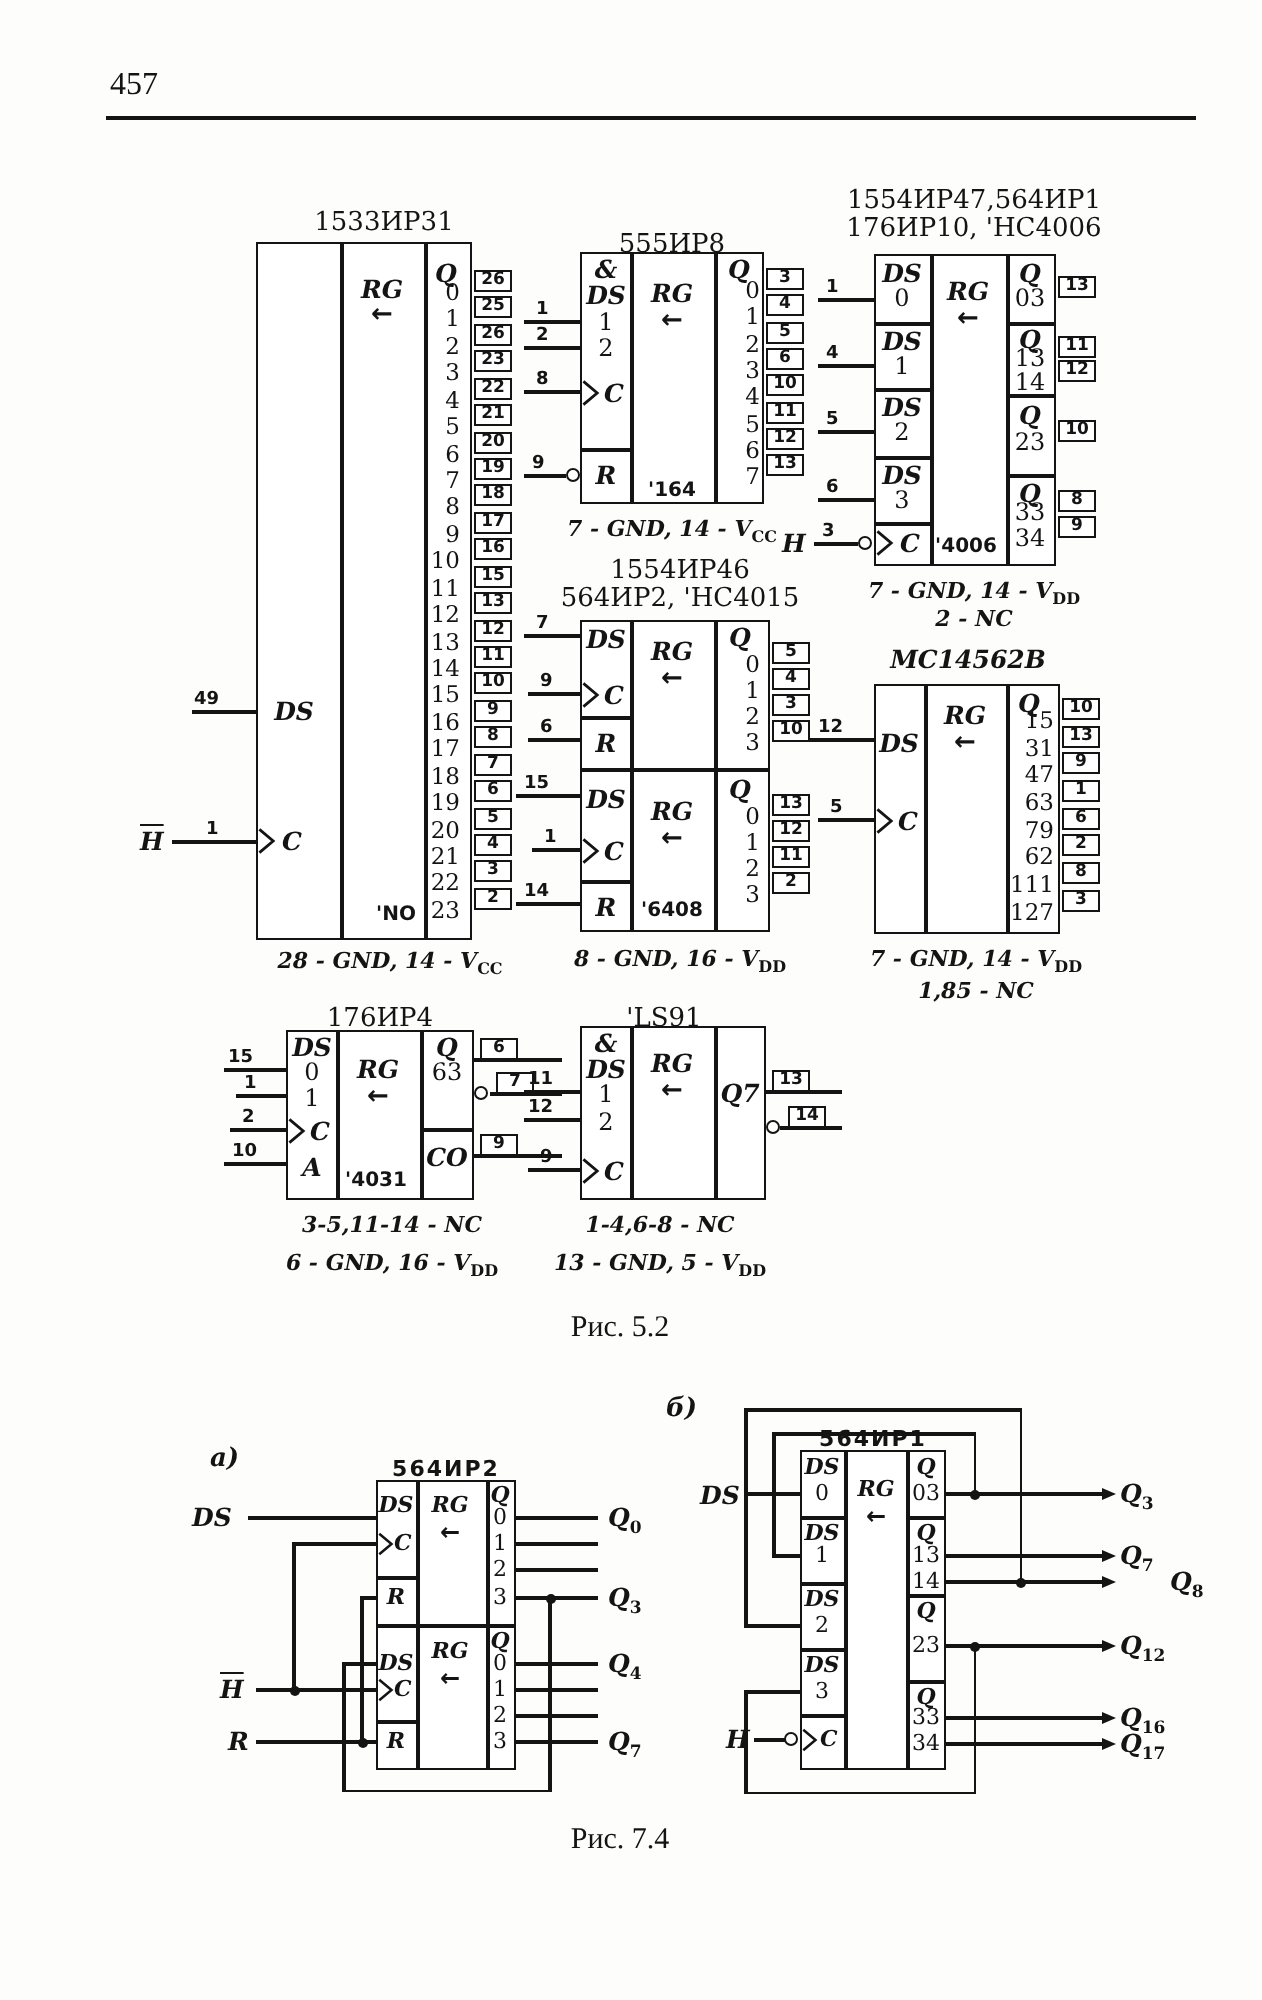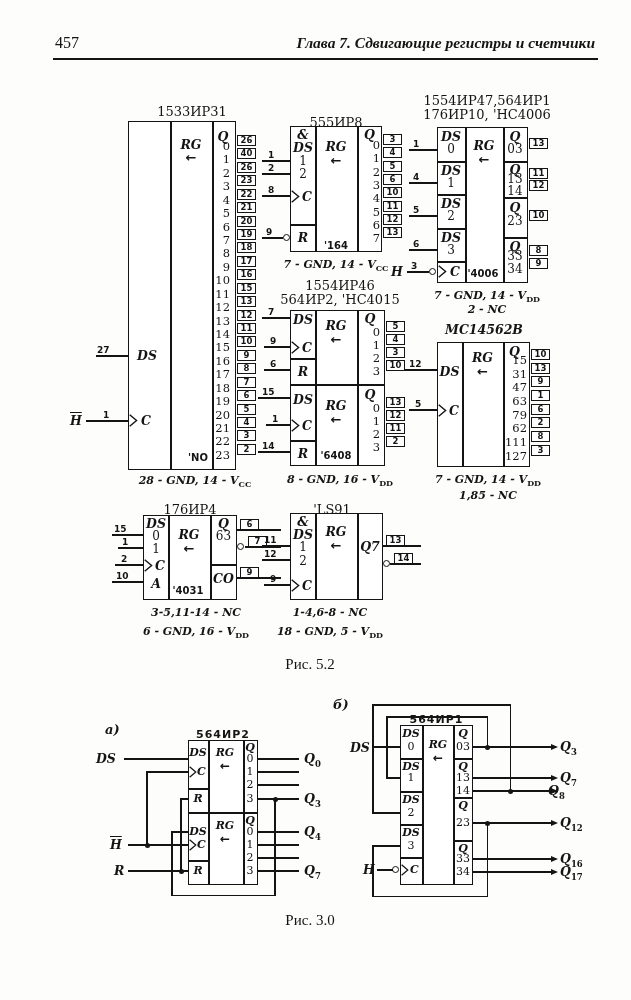--- a/index.html
+++ b/index.html
@@ -32,45 +32,44 @@
   .ql{position:absolute;font:bold italic 12.5px "DejaVu Serif",serif;color:#141414;white-space:nowrap;}
   .ql sub{font-size:8.5px;font-style:normal;font-weight:bold;}
   .ovl{text-decoration:overline;}
 </style>
 </head>
 <body>
 
 <div id="canvas">
 
   <div class="t hdr" style="left:55px;top:34px">457</div>
-  <div class="t hdrc" style="left:200px;top:34px;width:395px">Глава 7.  Сдвигающие регистры и счетчики</div>
   <div class="w" style="left:53px;top:58px;width:545px;height:2px"></div>
 
   <div class="t ttl" style="left:132px;top:104px;width:120px">1533ИР31</div>
   <div class="bx" style="left:128px;top:121px;width:108px;height:349px"></div>
   <div class="wv" style="left:170px;top:122px;height:347px"></div>
   <div class="wv" style="left:212px;top:122px;height:347px"></div>
   <div class="t lbl" style="left:132px;top:348px;width:30px;text-align:center">DS</div>
   <div class="t lbl" style="left:170px;top:137px;width:42px;text-align:center">RG</div>
   <div class="t arr" style="left:170px;top:150px;width:42px;text-align:center">←</div>
   <div class="t pin" style="left:170px;top:452px;width:56px;text-align:center;font-size:10px">'NO</div>
   <div class="t lbl" style="left:210px;top:129px;width:26px;text-align:center">Q</div>
   <div class="w" style="left:96px;top:355px;width:32px"></div>
-  <div class="t pin" style="left:97px;top:345px">27</div>
+  <div class="t pin" style="left:97px;top:345px">49</div>
   <div class="t lbl ovl" style="left:70px;top:413px">H</div>
   <div class="w" style="left:86px;top:420px;width:42px"></div>
   <div class="t pin" style="left:103px;top:410px">1</div>
   <svg class="tri" style="left:129px;top:414px" width="9" height="13" viewBox="0 0 9 13">
       <path d="M0.7 0.7 L7.6 6.5 L0.7 12.3" fill="none" stroke="#141414" stroke-width="1.4"></path>
     </svg>
   <div class="t lbl" style="left:141px;top:413px">C</div>
   <div class="n" style="left:202px;top:139px">0</div>
     <div class="fl" style="left:237px;top:135px">26</div>
   <div class="n" style="left:202px;top:152px">1</div>
-    <div class="fl" style="left:237px;top:148px">40</div>
+    <div class="fl" style="left:237px;top:148px">25</div>
   <div class="n" style="left:202px;top:166px">2</div>
     <div class="fl" style="left:237px;top:162px">26</div>
   <div class="n" style="left:202px;top:179px">3</div>
     <div class="fl" style="left:237px;top:175px">23</div>
   <div class="n" style="left:202px;top:193px">4</div>
     <div class="fl" style="left:237px;top:189px">22</div>
   <div class="n" style="left:202px;top:206px">5</div>
     <div class="fl" style="left:237px;top:202px">21</div>
   <div class="n" style="left:202px;top:220px">6</div>
     <div class="fl" style="left:237px;top:216px">20</div>
@@ -362,21 +361,21 @@
   <div class="t pin" style="left:270px;top:574px">9</div>
   <div class="t lbl" style="left:315px;top:524px;width:42px;text-align:center">RG</div>
   <div class="t arr" style="left:315px;top:538px;width:42px;text-align:center">←</div>
   <div class="t lbl" style="left:357px;top:539px;width:26px;text-align:center">Q7</div>
   <div class="w" style="left:383px;top:545px;width:38px"></div>
   <div class="fl" style="left:386px;top:535px">13</div>
   <div class="circ" style="left:383px;top:560px"></div>
   <div class="w" style="left:390px;top:563px;width:31px"></div>
   <div class="fl" style="left:394px;top:553px">14</div>
   <div class="t pw" style="left:250px;top:606px;width:160px"><span>1-4,6-8 - NC</span></div>
-  <div class="t pw" style="left:250px;top:625px;width:160px"><span>18 - GND, 5 - V</span><sub>DD</sub></div>
+  <div class="t pw" style="left:250px;top:625px;width:160px"><span>13 - GND, 5 - V</span><sub>DD</sub></div>
 
   <div class="t cap" style="left:240px;top:656px;width:140px">Рис. 5.2</div>
 
   <div class="t lbl" style="left:105px;top:722px;font-size:13px">а)</div>
   <div class="t ttl2" style="left:188px;top:728px;width:70px">564ИР2</div>
   <div class="bx" style="left:188px;top:740px;width:70px;height:145px"></div>
   <div class="wv" style="left:208px;top:741px;height:143px"></div>
   <div class="wv" style="left:243px;top:741px;height:143px"></div>
   <div class="w" style="left:188px;top:812px;width:70px"></div>
   <div class="w" style="left:188px;top:788px;width:20px"></div>
@@ -502,20 +501,20 @@
   <div class="w" style="left:372px;top:812px;width:28px"></div>
   <div class="wv" style="left:372px;top:705px;height:108px"></div>
   <div class="w" style="left:372px;top:704px;width:139px"></div>
   <div class="wv" style="left:509.5px;top:705px;height:86px"></div>
   <div class="w" style="left:372px;top:845px;width:28px"></div>
   <div class="wv" style="left:372px;top:846px;height:51px"></div>
   <div class="w" style="left:372px;top:895.5px;width:116px"></div>
   <div class="wv" style="left:486.5px;top:822px;height:75px"></div>
   <div class="ql" style="left:560px;top:739px"><span>Q</span><sub>3</sub></div>
   <div class="ql" style="left:560px;top:770px"><span>Q</span><sub>7</sub></div>
-  <div class="ql" style="left:548px;top:783px"><span>Q</span><sub>8</sub></div>
+  <div class="ql" style="left:585px;top:783px"><span>Q</span><sub>8</sub></div>
   <div class="ql" style="left:560px;top:815px"><span>Q</span><sub>12</sub></div>
   <div class="ql" style="left:560px;top:851px"><span>Q</span><sub>16</sub></div>
   <div class="ql" style="left:560px;top:864px"><span>Q</span><sub>17</sub></div>
 
-  <div class="t cap" style="left:240px;top:912px;width:140px">Рис. 3.0</div>
+  <div class="t cap" style="left:240px;top:912px;width:140px">Рис. 7.4</div>
 
 </div>
 
 </body></html>

